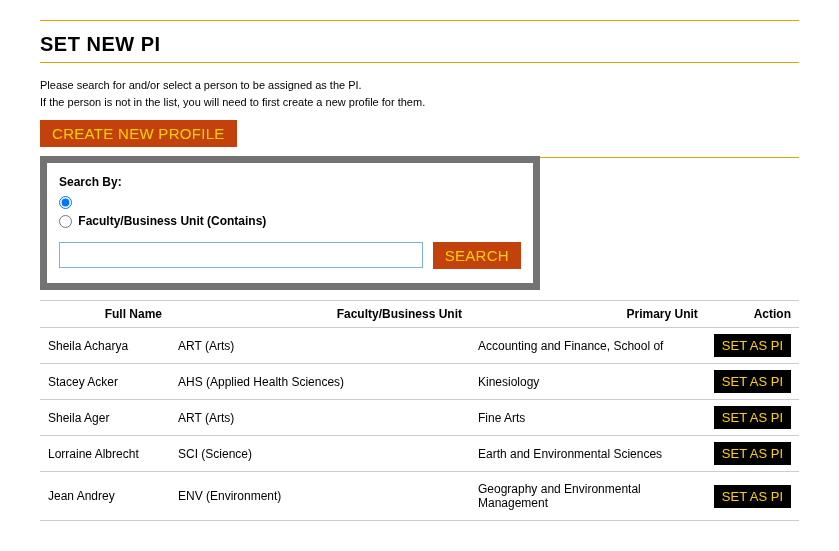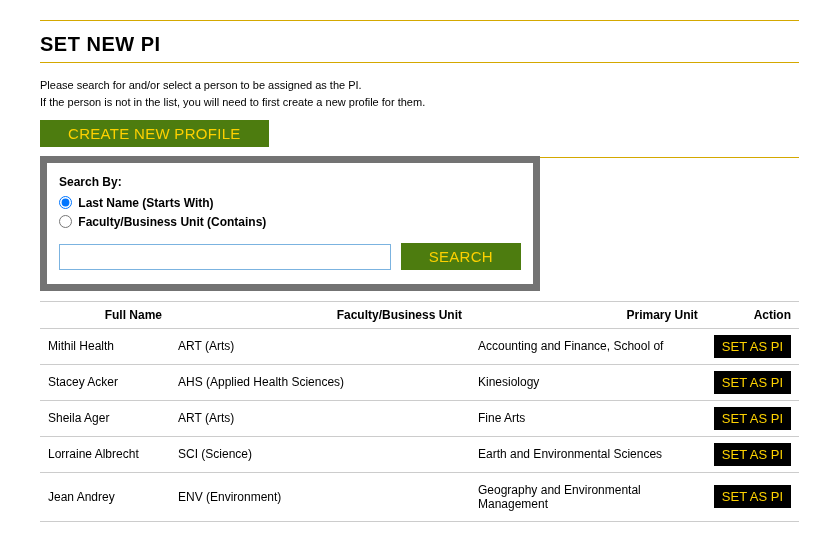--- a/index.html
+++ b/index.html
@@ -25,24 +25,24 @@
     font-weight: bold;
     margin: 0 0 6px 0;
     letter-spacing: 0.5px;
   }
   .instructions {
     font-size: 11px;
     line-height: 1.5;
     margin-bottom: 10px;
   }
   .btn-black {
-    background: #4d7c0f;
+    background: #c2410c;
     color: #fdd100;
     border: none;
-    padding: 5px 28px;
+    padding: 5px 12px;
     font-size: 15px;
     font-family: Verdana, Arial, sans-serif;
     cursor: pointer;
     letter-spacing: 0.3px;
   }
   .btn-black-small {
     background: #000;
     color: #fdd100;
     border: none;
     padding: 4px 8px;
@@ -76,21 +76,21 @@
     margin-left: 3px;
     vertical-align: middle;
   }
   .radio-row input[type=radio] {
     vertical-align: middle;
     margin: 0;
   }
   .search-input-row {
     margin-top: 14px;
     display: flex;
-    align-items: flex-end;
+    align-items: flex-start;
     gap: 10px;
   }
   .search-input {
     flex: 1;
     height: 26px;
     border: 1px solid #7bb3e0;
     padding: 2px 6px;
     font-size: 13px;
     outline: none;
   }
@@ -138,21 +138,20 @@
 
 <button class="btn-black">CREATE NEW PROFILE</button>
 
 <div class="search-rule"></div>
 
 <div class="search-panel">
   <div class="search-label">Search By:</div>
 
   <div class="radio-row">
     <input type="radio" name="searchby" checked="" style="">
-    <label>Last Name (Starts With)</label>
   </div>
   <div class="radio-row">
     <input type="radio" name="searchby" style="">
     <label>Faculty/Business Unit (Contains)</label>
   </div>
 
   <div class="search-input-row">
     <input type="text" class="search-input" value="" style="">
     <button class="btn-black">SEARCH</button>
   </div>
@@ -163,21 +162,21 @@
     <tr>
       <th class="col-name">Full Name</th>
       <th class="col-faculty">Faculty/Business Unit</th>
       <th class="col-primary">Primary Unit</th>
       <th class="col-action">Action</th>
     </tr>
   </thead>
   <tbody>
 
   <tr>
-        <td>Mithil Health</td>
+        <td>Sheila Acharya</td>
         <td>ART (Arts)</td>
         <td>Accounting and Finance, School of</td>
         <td class="action-cell"><button class="btn-black-small">SET AS PI</button></td>
       </tr>
       <tr>
         <td>Stacey Acker</td>
         <td>AHS (Applied Health Sciences)</td>
         <td>Kinesiology</td>
         <td class="action-cell"><button class="btn-black-small">SET AS PI</button></td>
       </tr>

